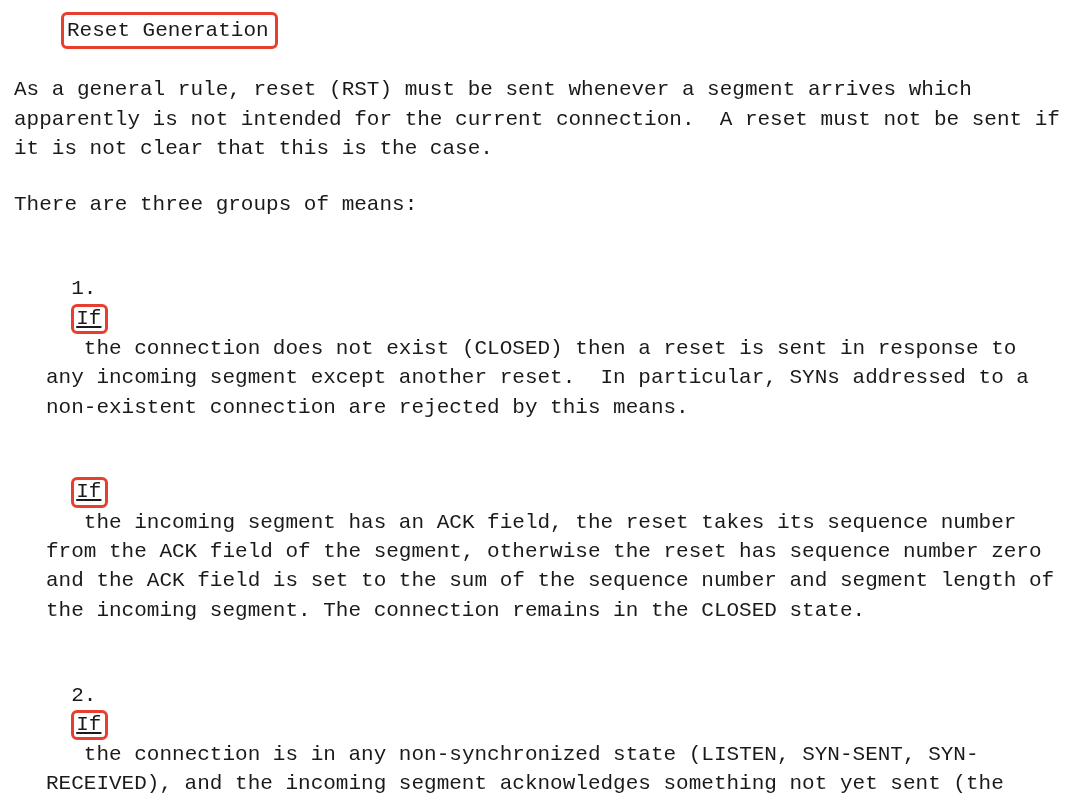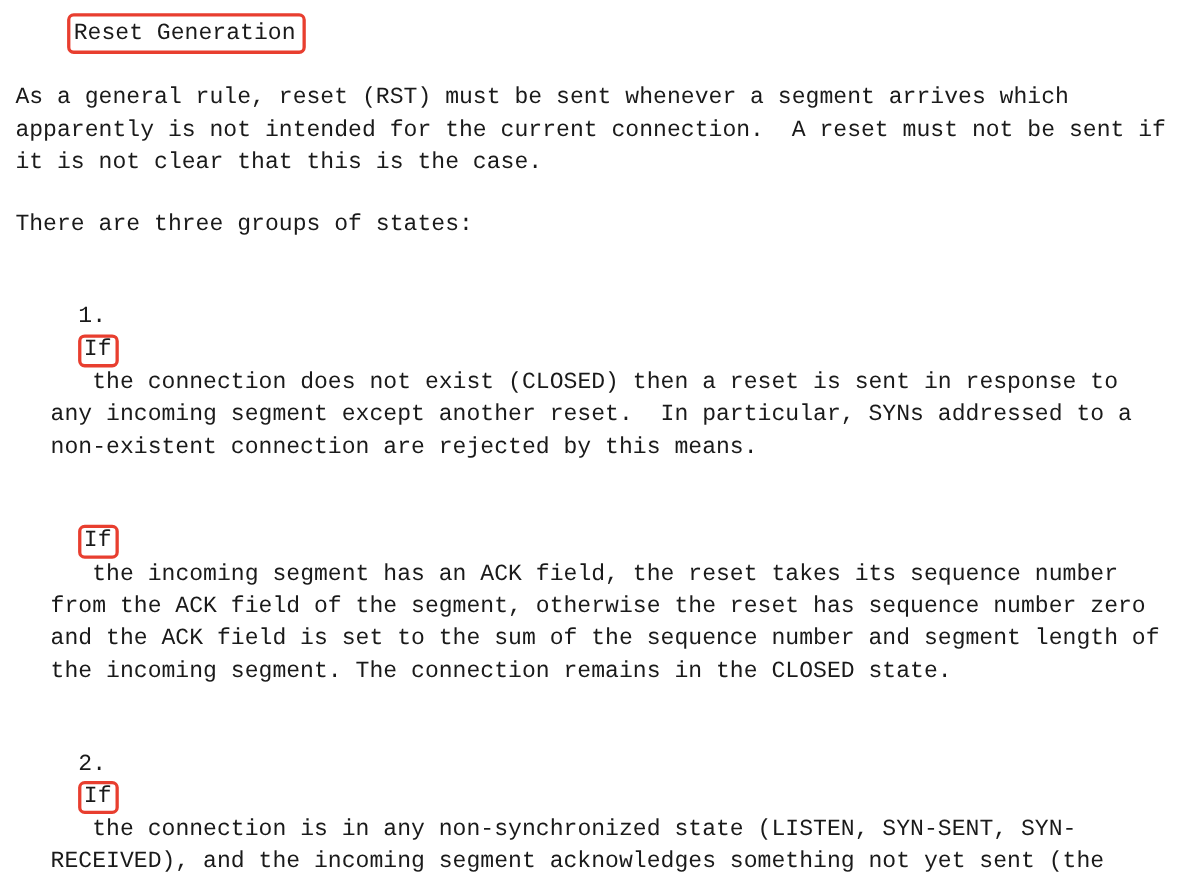--- a/index.html
+++ b/index.html
@@ -23,38 +23,39 @@
     }
     .indent {
       padding-left: 32px;
     }
     .hl {
       border: 3px solid #e83e2f;
       border-radius: 6px;
       padding: 0 4px 0 2px;
       display: inline-block;
       line-height: 1.15;
+      text-decoration: underline;
     }
     .hl-title {
       border: 3px solid #e83e2f;
       border-radius: 6px;
       padding: 1px 6px 1px 3px;
       display: inline-block;
     }
   </style>
 </head>
 <body>
 
 <div class="section-title">
   <span class="hl-title">Reset Generation</span>
 </div>
 
 <div class="para">As a general rule, reset (RST) must be sent whenever a segment arrives which apparently is not intended for the current connection.  A reset must not be sent if it is not clear that this is the case.</div>
 
-<div class="para">There are three groups of states:</div>
+<div class="para">There are three groups of means:</div>
 
 <div class="para indent">
   <span>1. </span>
   <span class="hl">If</span>
   <span> the connection does not exist (CLOSED) then a reset is sent in response to any incoming segment except another reset.  In particular, SYNs addressed to a non-existent connection are rejected by this means.</span>
 </div>
 
 <div class="para indent">
   <span class="hl">If</span>
   <span> the incoming segment has an ACK field, the reset takes its sequence number from the ACK field of the segment, otherwise the reset has sequence number zero and the ACK field is set to the sum of the sequence number and segment length of the incoming segment. The connection remains in the CLOSED state.</span>

